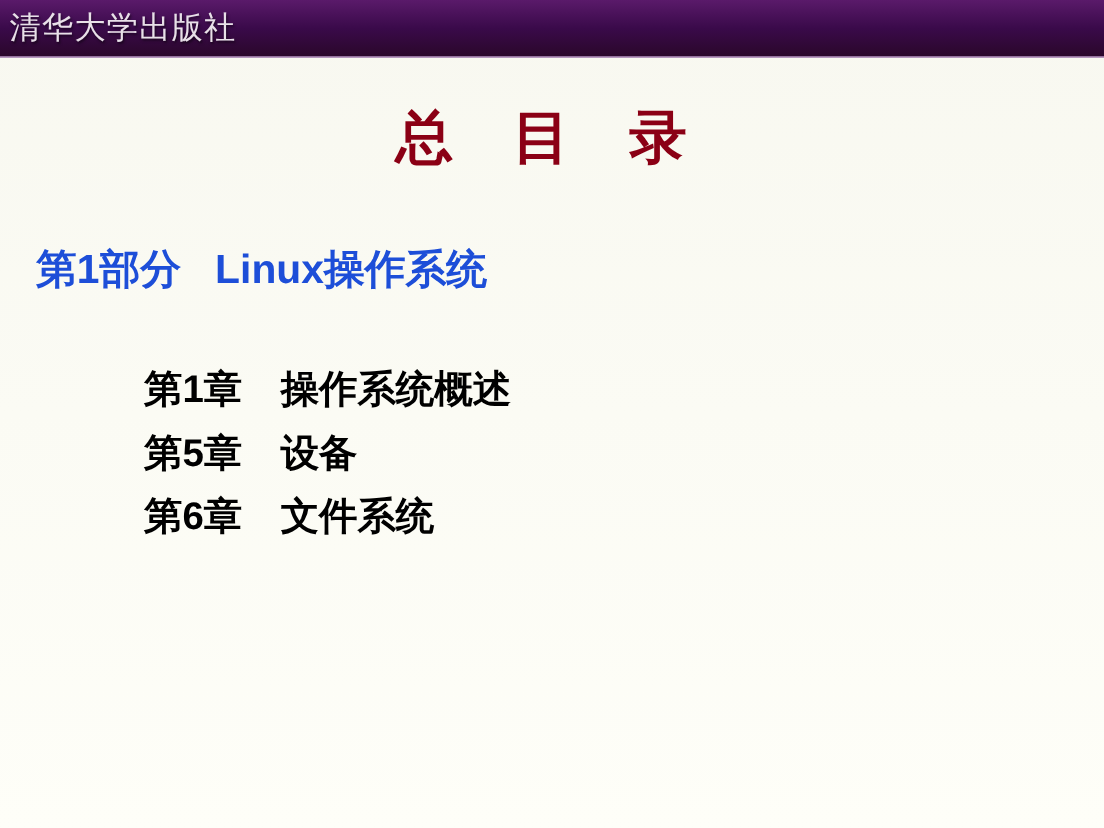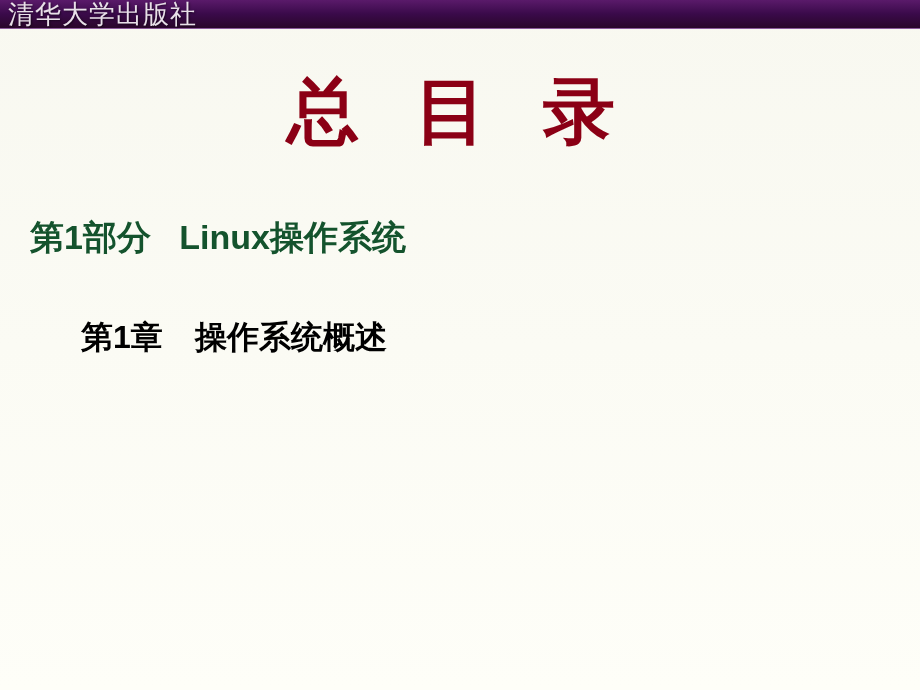--- a/index.html
+++ b/index.html
@@ -10,21 +10,21 @@
     body {
       width: 920px;
       height: 690px;
       background: linear-gradient(to bottom, #f8f8f0 0%, #fefef8 100%);
       font-family: "SimSun", "宋体", serif;
       overflow: hidden;
       position: relative;
     }
     .header-bar {
       background: linear-gradient(to bottom, #5a1a6a 0%, #3a0a4a 50%, #2a072a 100%);
-      height: 29px;
+      height: 48px;
       display: flex;
       align-items: center;
       justify-content: space-between;
       padding: 0 10px 0 8px;
       border-bottom: 1px solid #8a5a9a;
     }
     .publisher-cn {
       color: #e8e0e8;
       font-size: 26px;
       font-family: "SimHei", "黑体", sans-serif;
@@ -36,37 +36,37 @@
       font-size: 17px;
       font-style: italic;
       font-family: "Times New Roman", serif;
       letter-spacing: 2px;
       text-shadow: 1px 1px 1px rgba(0,0,0,0.5);
       padding-right: 270px;
     }
     .main-title {
       text-align: center;
       color: #8b0015;
-      font-size: 72px;
+      font-size: 48px;
       font-weight: bold;
       margin-top: 35px;
       letter-spacing: 18px;
       font-family: "SimHei", "黑体", sans-serif;
     }
     .section-title {
-      color: #14532d;
+      color: #1d4ed8;
       font-size: 34px;
       font-weight: bold;
       margin-top: 55px;
       margin-left: 30px;
       font-family: "SimHei", "黑体", sans-serif;
     }
     .chapter-list {
       margin-top: 50px;
-      margin-left: 81px;
+      margin-left: 120px;
     }
     .chapter-item {
       color: #000000;
       font-size: 32px;
       font-weight: bold;
       line-height: 1.65;
       font-family: "SimHei", "黑体", sans-serif;
     }
     .chapter-label {
       display: inline-block;
@@ -84,13 +84,21 @@
 
 <div class="section-title">
   <span>第1部分</span>&nbsp;&nbsp;&nbsp;<span>Linux操作系统</span>
 </div>
 
 <div class="chapter-list">
   <div class="chapter-item">
     <span class="chapter-label">第1章</span>
     <span>操作系统概述</span>
   </div>
+  <div class="chapter-item">
+    <span class="chapter-label">第5章</span>
+    <span>设备</span>
+  </div>
+  <div class="chapter-item">
+    <span class="chapter-label">第6章</span>
+    <span>文件系统</span>
+  </div>
 </div>
 
 </body></html>

